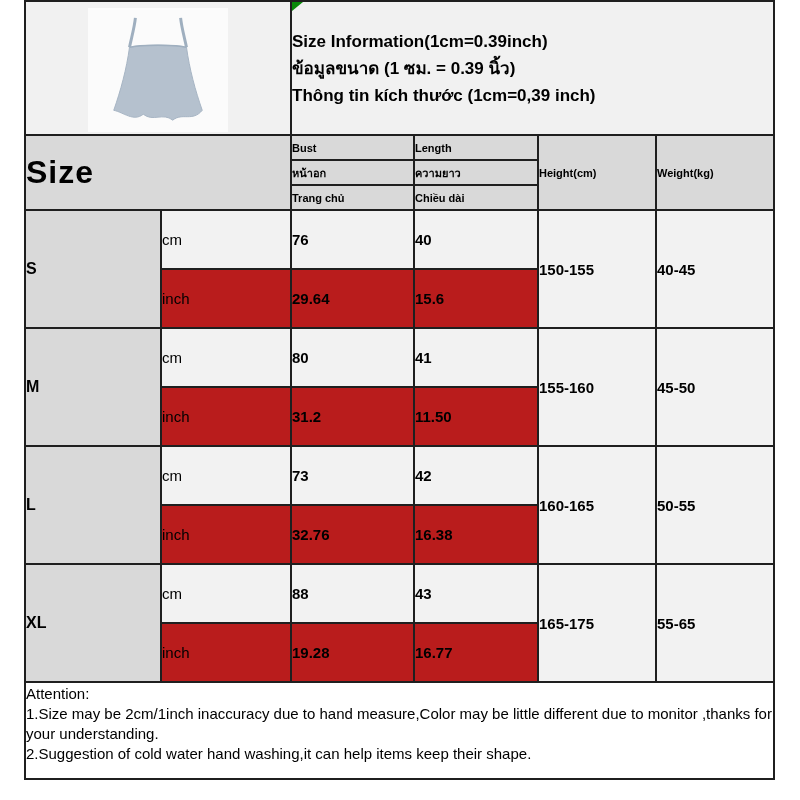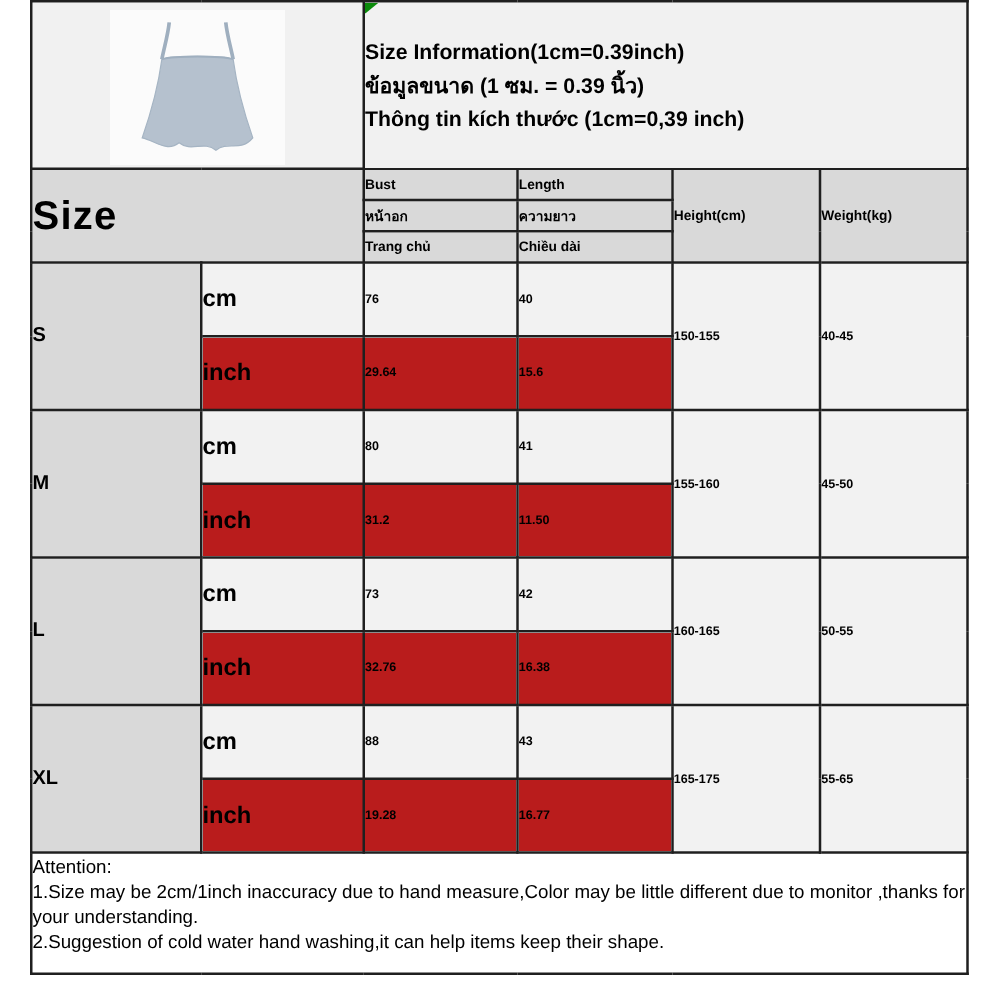--- a/index.html
+++ b/index.html
@@ -24,22 +24,22 @@
     width:140px; height:124px; margin:3px auto 0; background:#fbfbfb;
     display:flex; align-items:center; justify-content:center;
   }
   .gray  { background:#d9d9d9; }
   .light { background:#f2f2f2; }
   .white { background:#b91c1c; }
 
   .size-big    { font-size:32px; font-weight:bold; letter-spacing:1px; }
   .hdr         { font-weight:bold; font-size:11px; height:23px; }
   .size-letter { font-weight:bold; font-size:16px; }
-  .unit        { font-weight:bold; font-size:19px; }
-  .val         { font-weight:bold; font-size:10px; }
+  .unit        { font-weight:normal; font-size:15px; }
+  .val         { font-weight:bold; font-size:15px; }
   tr.data-row  { height:59px; }
 
   .attention-cell {
     background:#ffffff; vertical-align:top; height:94px;
     font-size:15px; font-weight:400; line-height:20px; padding-top:1px;
   }
 </style>
 </head>
 <body>
 

